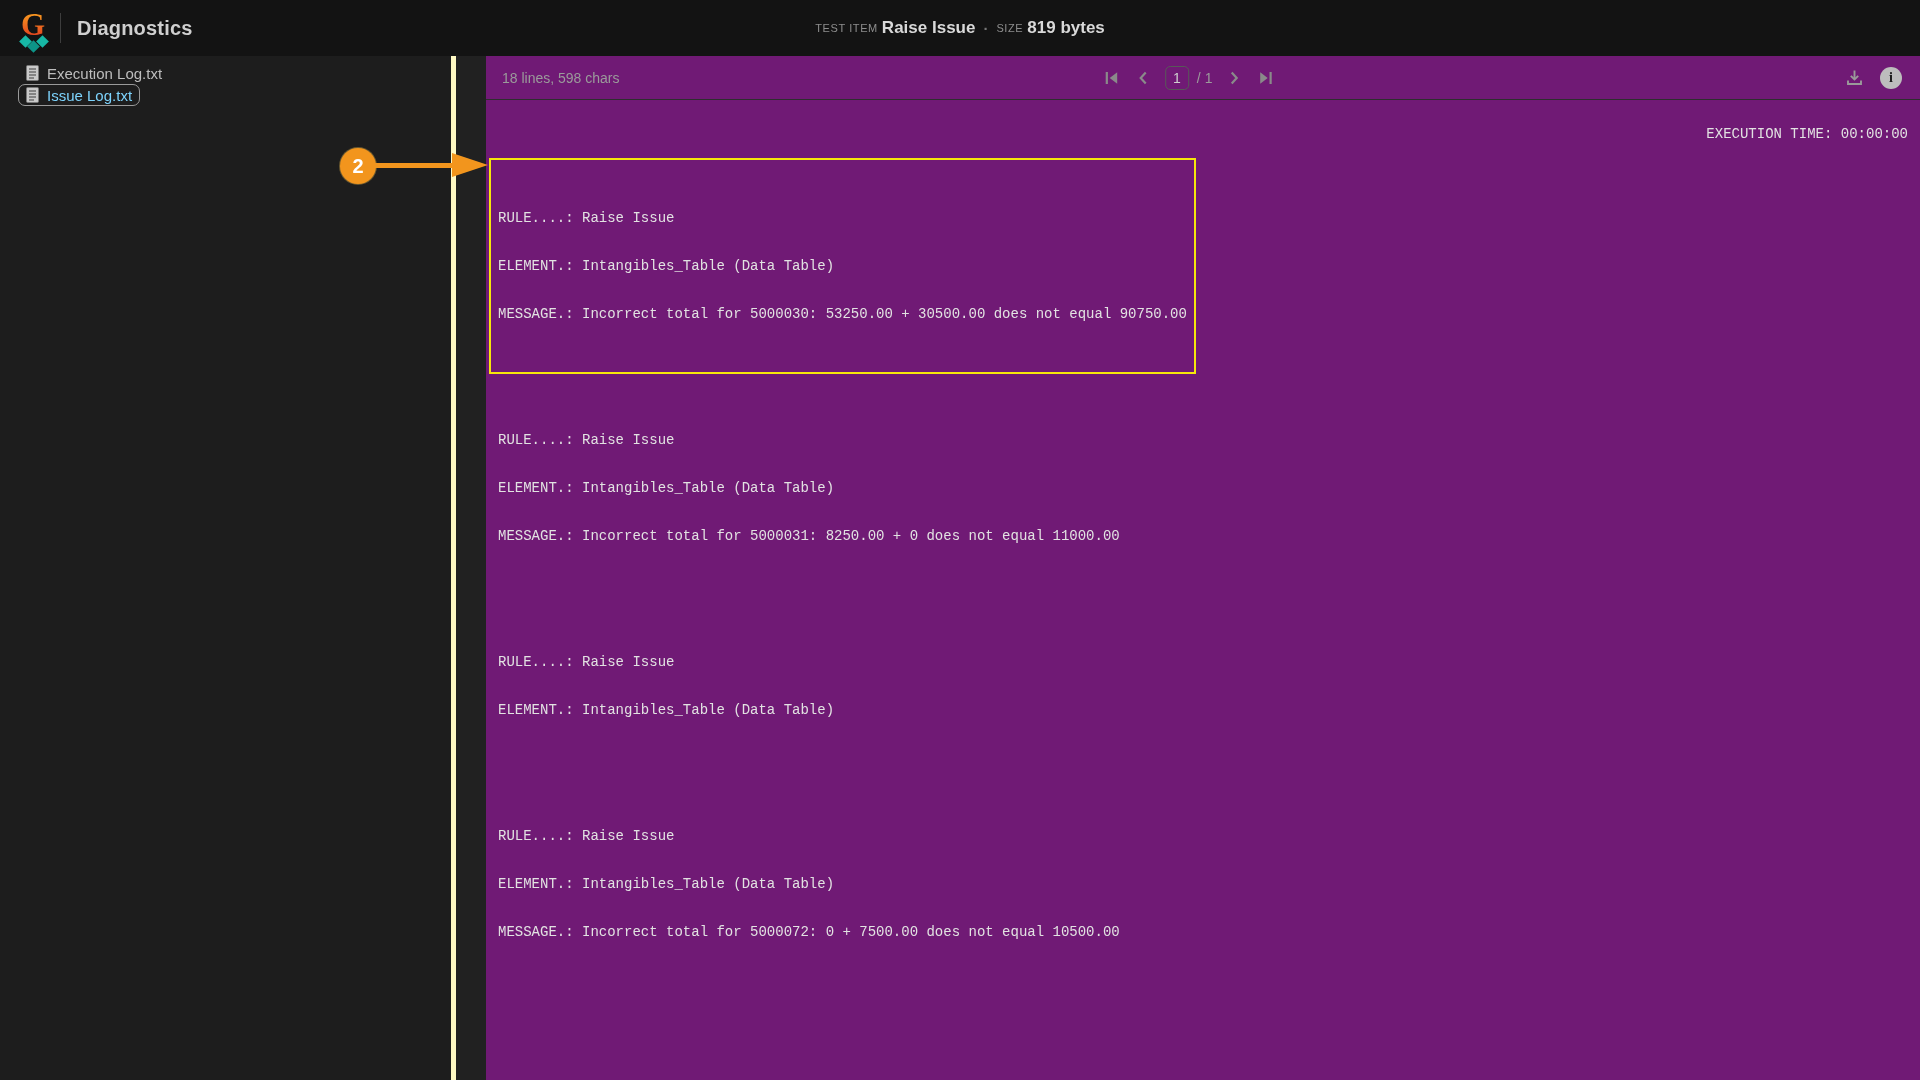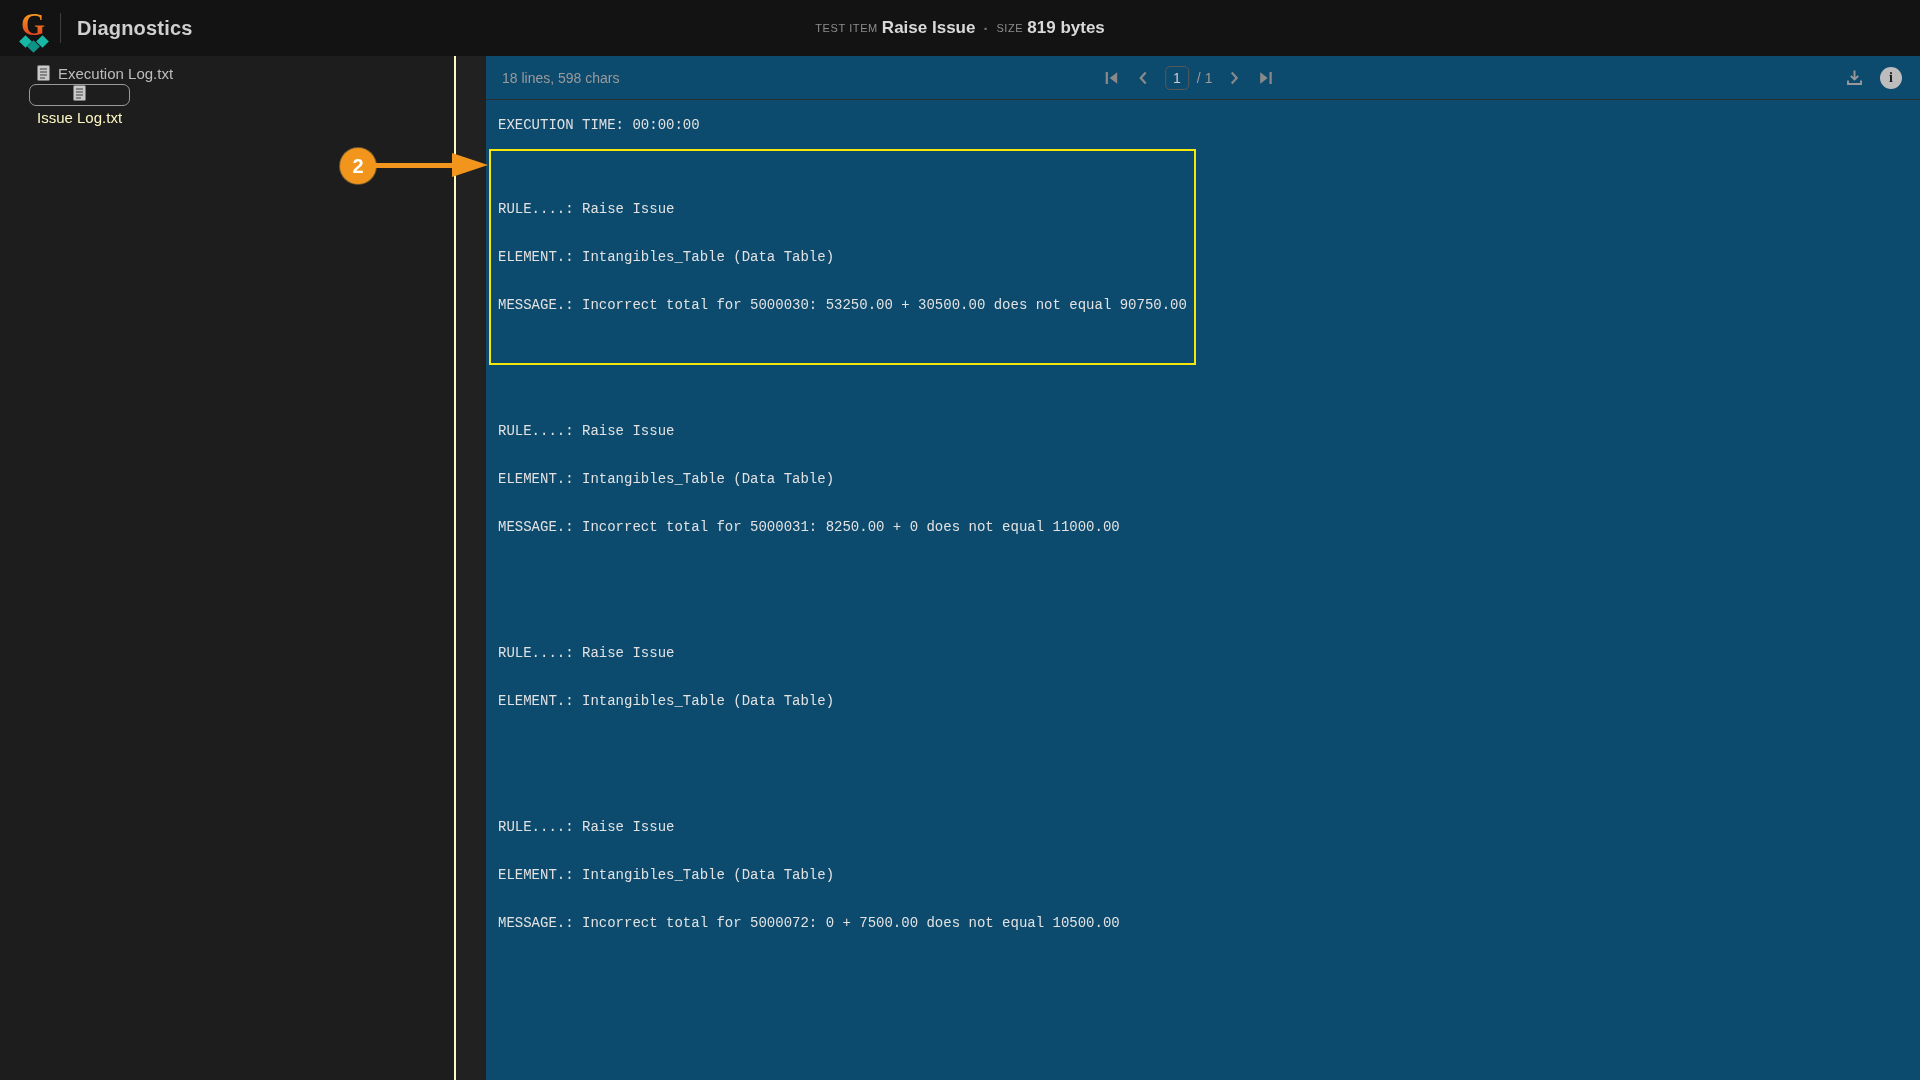--- a/index.html
+++ b/index.html
@@ -43,36 +43,35 @@
     display: flex; align-items: center; gap: 4px; white-space: nowrap;
   }
   .meta-label { font-size: 11px; color: #8d8d8d; letter-spacing: 0.6px; }
   .meta-value { font-size: 17px; font-weight: bold; color: #d9d9d9; }
   .meta-dot { font-size: 15px; color: #777; font-weight: bold; margin: 0 4px; }
 
   
   .sidebar {
     position: absolute; top: 56px; left: 0; width: 456px; bottom: 0;
     background: #1d1d1d;
-    border-right: 2px solid #fef9c3;
+    border-right: 5px solid #fef9c3;
     padding-top: 6px;
-    padding-left: 11px;
   }
   .file-item {
     display: flex; align-items: center; gap: 8px;
     height: 22px; padding: 0 7px; margin-left: 18px;
     width: fit-content;
     border: 1px solid transparent; border-radius: 7px;
     font-size: 15px; color: #bdbdbd; cursor: pointer;
   }
-  .file-item.selected { border-color: #9a9a9a; color: #fef9c3; flex-direction: column; }
+  .file-item.selected { border-color: #9a9a9a; color: #7dd3fc; }
   .file-icon { display: inline-flex; flex: none; }
 
   
-  .main { position: absolute; top: 56px; left: 486px; right: 0; bottom: 0; background: #0c4a6e; }
+  .main { position: absolute; top: 56px; left: 486px; right: 0; bottom: 0; background: #701a75; }
   .toolbar {
     height: 44px; border-bottom: 1px solid #2e2e2e;
     display: flex; align-items: center; position: relative;
   }
   .stats { margin-left: 16px; font-size: 14px; color: #9b9b9b; }
   .pager {
     position: absolute; left: 49%; top: 50%; transform: translate(-50%,-50%);
     display: flex; align-items: center; gap: 15px;
   }
   .pager-btn { background: none; border: none; padding: 2px; display: inline-flex; align-items: center; cursor: pointer; }
@@ -91,21 +90,21 @@
     color: #1d1d1d; font-weight: bold; font-size: 14px;
     font-family: "Liberation Serif", serif;
   }
 
   
   .content {
     padding: 10px 12px;
     font-family: "Liberation Mono", monospace;
     font-size: 14px; line-height: 16px; color: #e2e2e2;
   }
-  .exec-line { white-space: pre; margin: 7px 0 16px 0; }
+  .exec-line { white-space: pre; margin: 16px 0 16px 0; text-align: right; }
   .log-block {
     white-space: pre; width: fit-content;
     border: 2px solid transparent;
     padding: 18px 7px; margin: 0 0 6px -9px;
   }
   .log-block.highlighted { border-color: #f6e70a; }
   .log-line { margin: 0; }
 
   
   .annotation { position: absolute; z-index: 10; pointer-events: none; }

